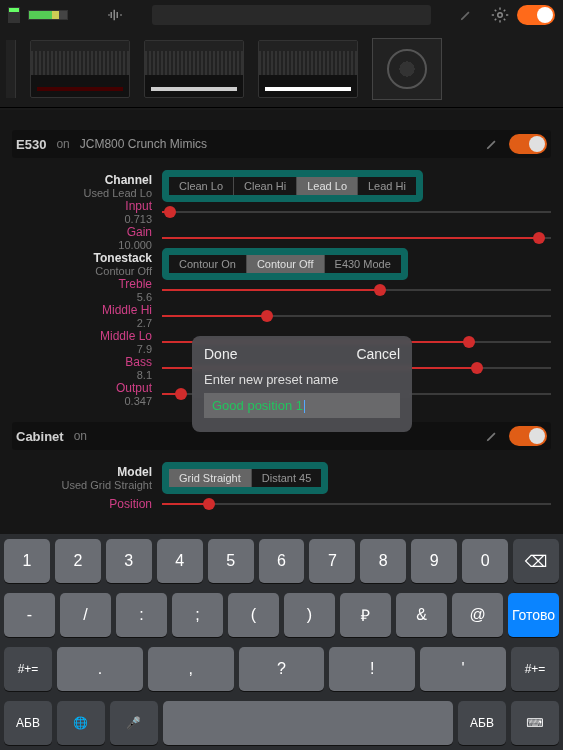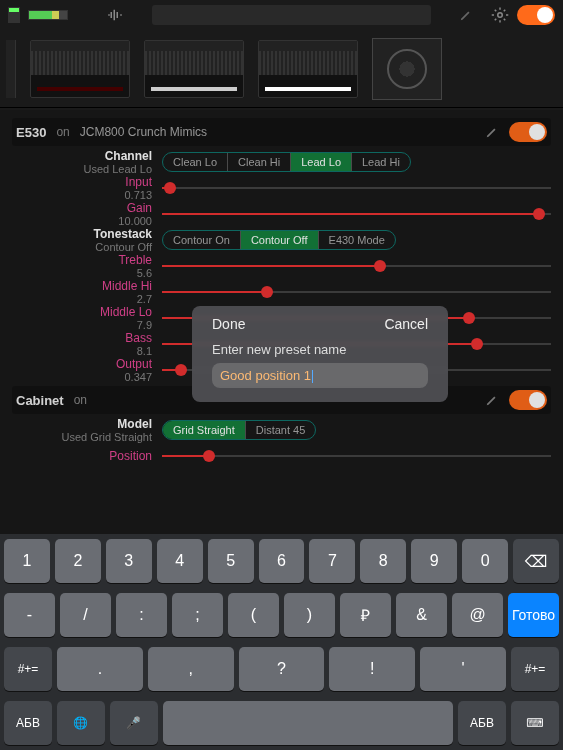--- a/index.html
+++ b/index.html
@@ -18,43 +18,43 @@
 .amp .top{height:10px;background:#222;}
 .amp .grill{height:24px;background:repeating-linear-gradient(90deg,#333 0 2px,#222 2px 4px);}
 .amp .accent{position:absolute;bottom:6px;left:6px;right:6px;height:4px;}
 .amp.a1 .accent{background:#400;}
 .amp.a2 .accent{background:#ccc;}
 .amp.a3 .accent{background:#fff;}
 .cab{width:70px;height:62px;background:#222;border:1px solid #444;display:flex;align-items:center;justify-content:center;}
 .cab .cone{width:40px;height:40px;border:2px solid #555;border-radius:50%;background:radial-gradient(circle,#333 30%,#222 30%);}
 .ampslot{width:10px;height:58px;background:#222;border-right:1px solid #333;}
 .content{position:relative;padding:6px 12px 0 12px;height:360px;}
-.sectionhead{display:flex;align-items:center;gap:10px;height:28px;padding:0 4px;background:rgba(0,0,0,.25);border-radius:3px;margin:4px 0;}
+.sectionhead{display:flex;align-items:center;gap:10px;height:28px;padding:0 4px;background:rgba(0,0,0,.25);border-radius:3px;margin:16px 0;}
 .sectionhead .name{font-weight:600;color:#eee;font-size:13px;}
 .sectionhead .st{color:#888;font-size:12px;}
 .sectionhead .preset{flex:1;color:#aaa;font-size:12px;}
 .pencil{width:14px;height:14px;}
 .row{display:flex;align-items:center;height:24px;margin:2px 0;}
 .lab{width:150px;text-align:right;padding-right:10px;}
 .lab .t{color:#ec4899;font-size:12px;font-weight:500;}
 .lab .t2{color:#ffffff;font-size:12px;font-weight:700;}
 .lab .s{color:#888;font-size:11px;}
-.seg{display:flex;border:1px solid #0f766e;border-radius:10px;overflow:hidden;}
+.seg{display:flex;border:7px solid #0f766e;border-radius:5px;overflow:hidden;}
 .segbtn{padding:3px 10px;font-size:11px;color:#aaa;background:transparent;border:none;border-right:1px solid #555;}
 .segbtn:last-child{border-right:none;}
-.segbtn.sel{background:#15803d;color:#fff;}
+.segbtn.sel{background:#737373;color:#fff;}
 .slider{position:relative;flex:1;height:20px;}
 .track{position:absolute;left:0;right:0;top:9px;height:2px;background:#444;}
 .fill{position:absolute;left:0;top:9px;height:2px;background:#e33;}
 .thumb{position:absolute;top:4px;width:12px;height:12px;background:#e33;border-radius:50%;transform:translateX(-50%);}
 .dialog-scrim{position:absolute;inset:0;background:rgba(0,0,0,.12);}
-.dialog{position:absolute;left:192px;top:306px;width:256px;background:rgba(80,80,85,.92);border-radius:8px;padding:10px 20px 14px;backdrop-filter:blur(2px);}
+.dialog{position:absolute;left:192px;top:336px;width:220px;background:rgba(80,80,85,.92);border-radius:8px;padding:10px 12px 14px;backdrop-filter:blur(2px);}
 .dlg-actions{display:flex;justify-content:space-between;color:#eee;font-size:14px;margin-bottom:10px;}
 .dlg-label{color:#ddd;font-size:13px;margin-bottom:6px;}
-.dlg-input{width:100%;background:rgba(150,150,150,.4);border:none;border-radius:8px;padding:5px 8px;font-size:13px;color:#fdba74;}
+.dlg-input{width:100%;background:rgba(150,150,150,.4);border:none;border-radius:0;padding:5px 8px;font-size:13px;color:#22c55e;}
 .caret{display:inline-block;width:1px;height:13px;background:#5af;vertical-align:middle;margin-left:1px;}
 .kbwrap{position:absolute;left:0;bottom:0;width:563px;height:216px;background:#2b2d30;}
 .kbrow{display:flex;gap:5px;padding:5px 4px;}
 .key{flex:1;height:44px;background:#6a6d73;border-radius:5px;display:flex;align-items:center;justify-content:center;color:#fff;font-size:16px;box-shadow:0 1px 0 #111;}
 .key.dark{background:#44474c;}
 .key.action{background:#0a84ff;color:#fff;font-size:14px;}
 .key.small{flex:0 0 48px;font-size:12px;}
 .key.wide{flex:2.4;}
 .key.space{flex:3.8;}
 </style>

